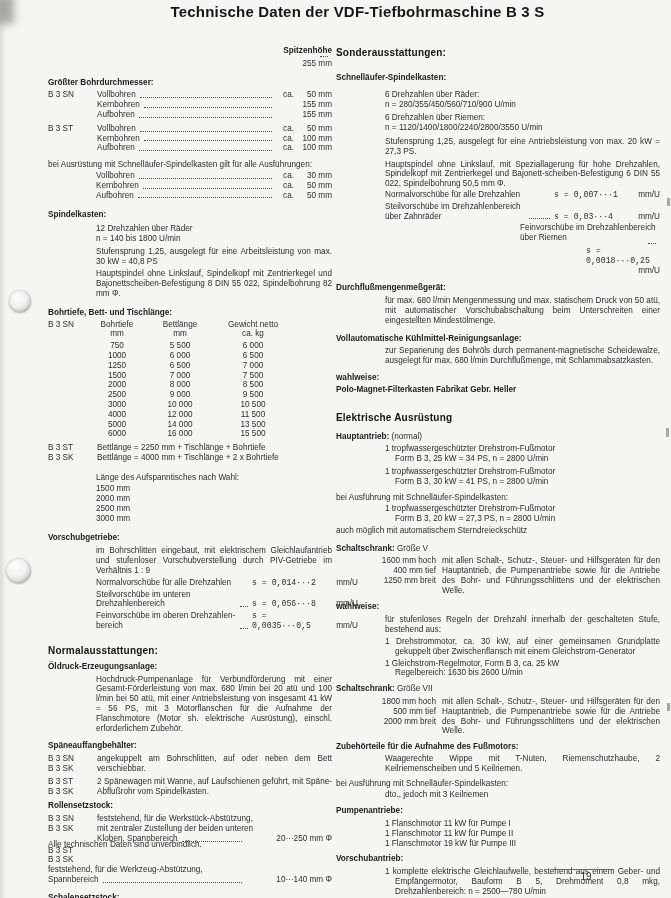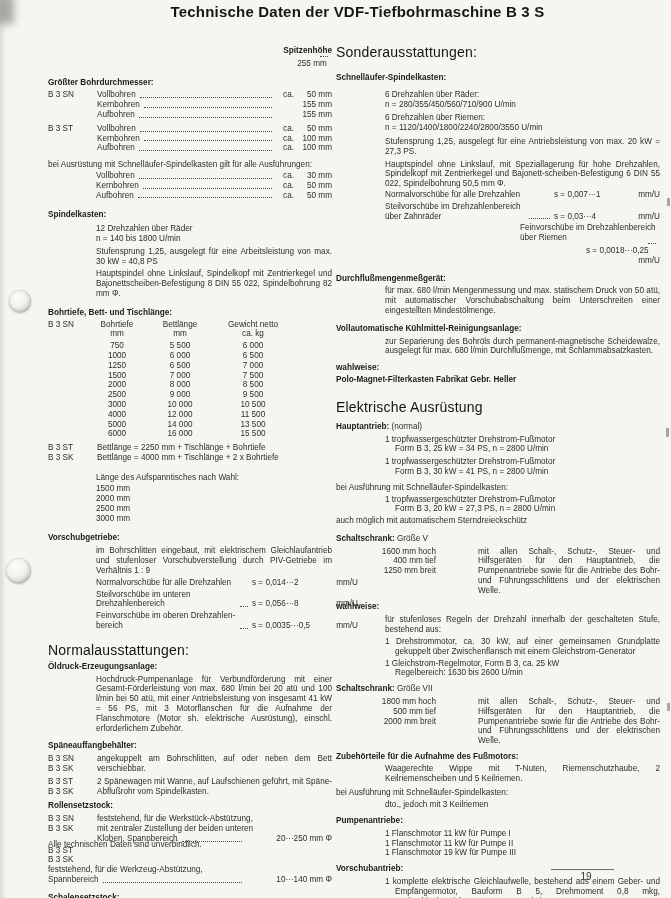--- a/index.html
+++ b/index.html
@@ -5,53 +5,53 @@
   html,body{margin:0;padding:0;background:#e8e7e3;}
   .page{position:relative;width:671px;height:898px;background:#f6f5f1;overflow:hidden;
         font-family:"Liberation Sans","DejaVu Sans",sans-serif;color:#2e2d2b;
         font-size:8.2px;line-height:9.8px;padding-left:44px;}
   .title{position:absolute;left:0;top:3px;width:100%;text-align:center;
          font-size:15px;line-height:18px;font-weight:bold;color:#171614;letter-spacing:.2px;}
   .col{position:absolute;top:32px;}
   .col-left{left:48px;width:284px;}
   .col-right{left:336px;width:324px;}
   .h{font-weight:bold;color:#1c1b19;}
-  .bigh{font-weight:normal;color:#14130f;font-size:14px;line-height:13px;letter-spacing:.2px;}
+  .bigh{font-weight:bold;color:#14130f;font-size:10px;line-height:13px;letter-spacing:.2px;}
   .ind{margin-left:48px;}
   .ind-r{margin-left:49px;}
   .just{text-align:justify;}
   .pre{white-space:pre-line;}
   .hang{padding-left:10px;text-indent:-10px;}
   .row{display:flex;}
   .grp{display:flex;}
   .model{width:49px;flex:none;white-space:pre-line;}
   .grows{flex:1;}
   .dotrow{display:flex;align-items:flex-end;}
   .sleader{flex:1;border-bottom:1px dotted #4a4a46;height:2px;margin:0 4px 2px 4px;min-width:8px;}
   .sleader.none{border-bottom:none;}
   .rca{width:18px;flex:none;text-align:right;}
   .rval{width:38px;flex:none;text-align:right;}
-  .spitz-val{width:40px;flex:none;text-align:center;}
+  .spitz-val{width:40px;flex:none;text-align:right;}
   
   .specrow{display:flex;align-items:flex-end;margin-bottom:2px;}
   .sl{width:140px;flex:none;white-space:pre-line;}
-  .sf{width:74px;flex:none;}
+  .sf{width:74px;flex:none;font-family:Liberation Mono, monospace;}
   .su{width:32px;flex:none;text-align:right;}
   
   .tgrid{display:flex;}
   .tc0{width:40px;flex:none;}
   .tc1{width:58px;flex:none;text-align:center;}
   .tc2{width:68px;flex:none;text-align:center;}
   .tc3{width:78px;flex:none;text-align:center;}
   
   .entry{display:flex;}
   .etext{flex:1;}
   .eval{width:86px;flex:none;text-align:right;}
   
-  .schrank{display:flex;gap:36px;}
+  .schrank{display:flex;}
   .dims{width:58px;flex:none;margin-left:42px;text-align:right;white-space:pre-line;}
   .stext{flex:1;margin-left:6px;text-align:justify;}
   .mb1{margin-bottom:1px;}.mb2{margin-bottom:2px;}.mb3{margin-bottom:3px;}
   .mb4{margin-bottom:4px;}.mb5{margin-bottom:5px;}.mb6{margin-bottom:6px;}
   .mb7{margin-bottom:7px;}.mb8{margin-bottom:8px;flex-direction:column;}.mb9{margin-bottom:9px;}
   .mb10{margin-bottom:10px;}.mb13{margin-bottom:13px;}.mb14{margin-bottom:14px;}.mb16{margin-bottom:16px;}
   .mt6{margin-top:14px;flex-direction:column;}
   .footnote{position:absolute;left:48px;top:840px;}
   .pageline{position:absolute;left:551px;top:869px;width:63px;border-top:1px solid #6d6c68;}
   .pagenum{position:absolute;left:556px;top:872px;width:60px;text-align:center;

